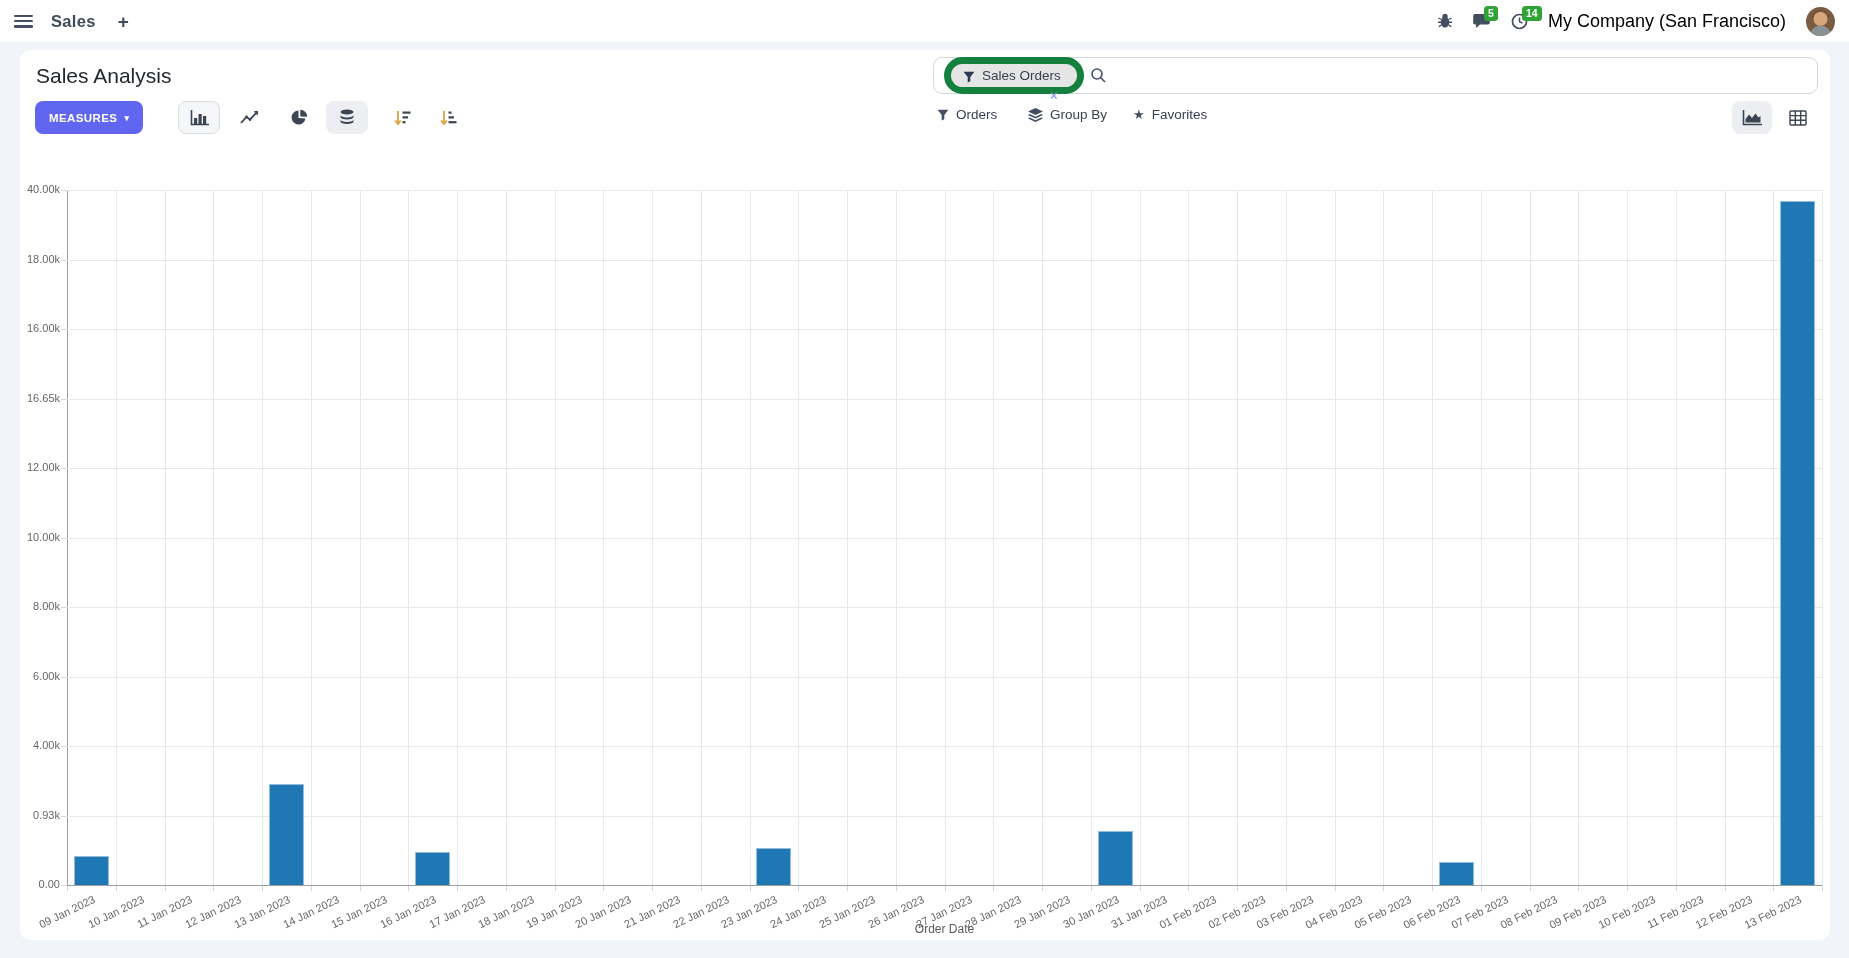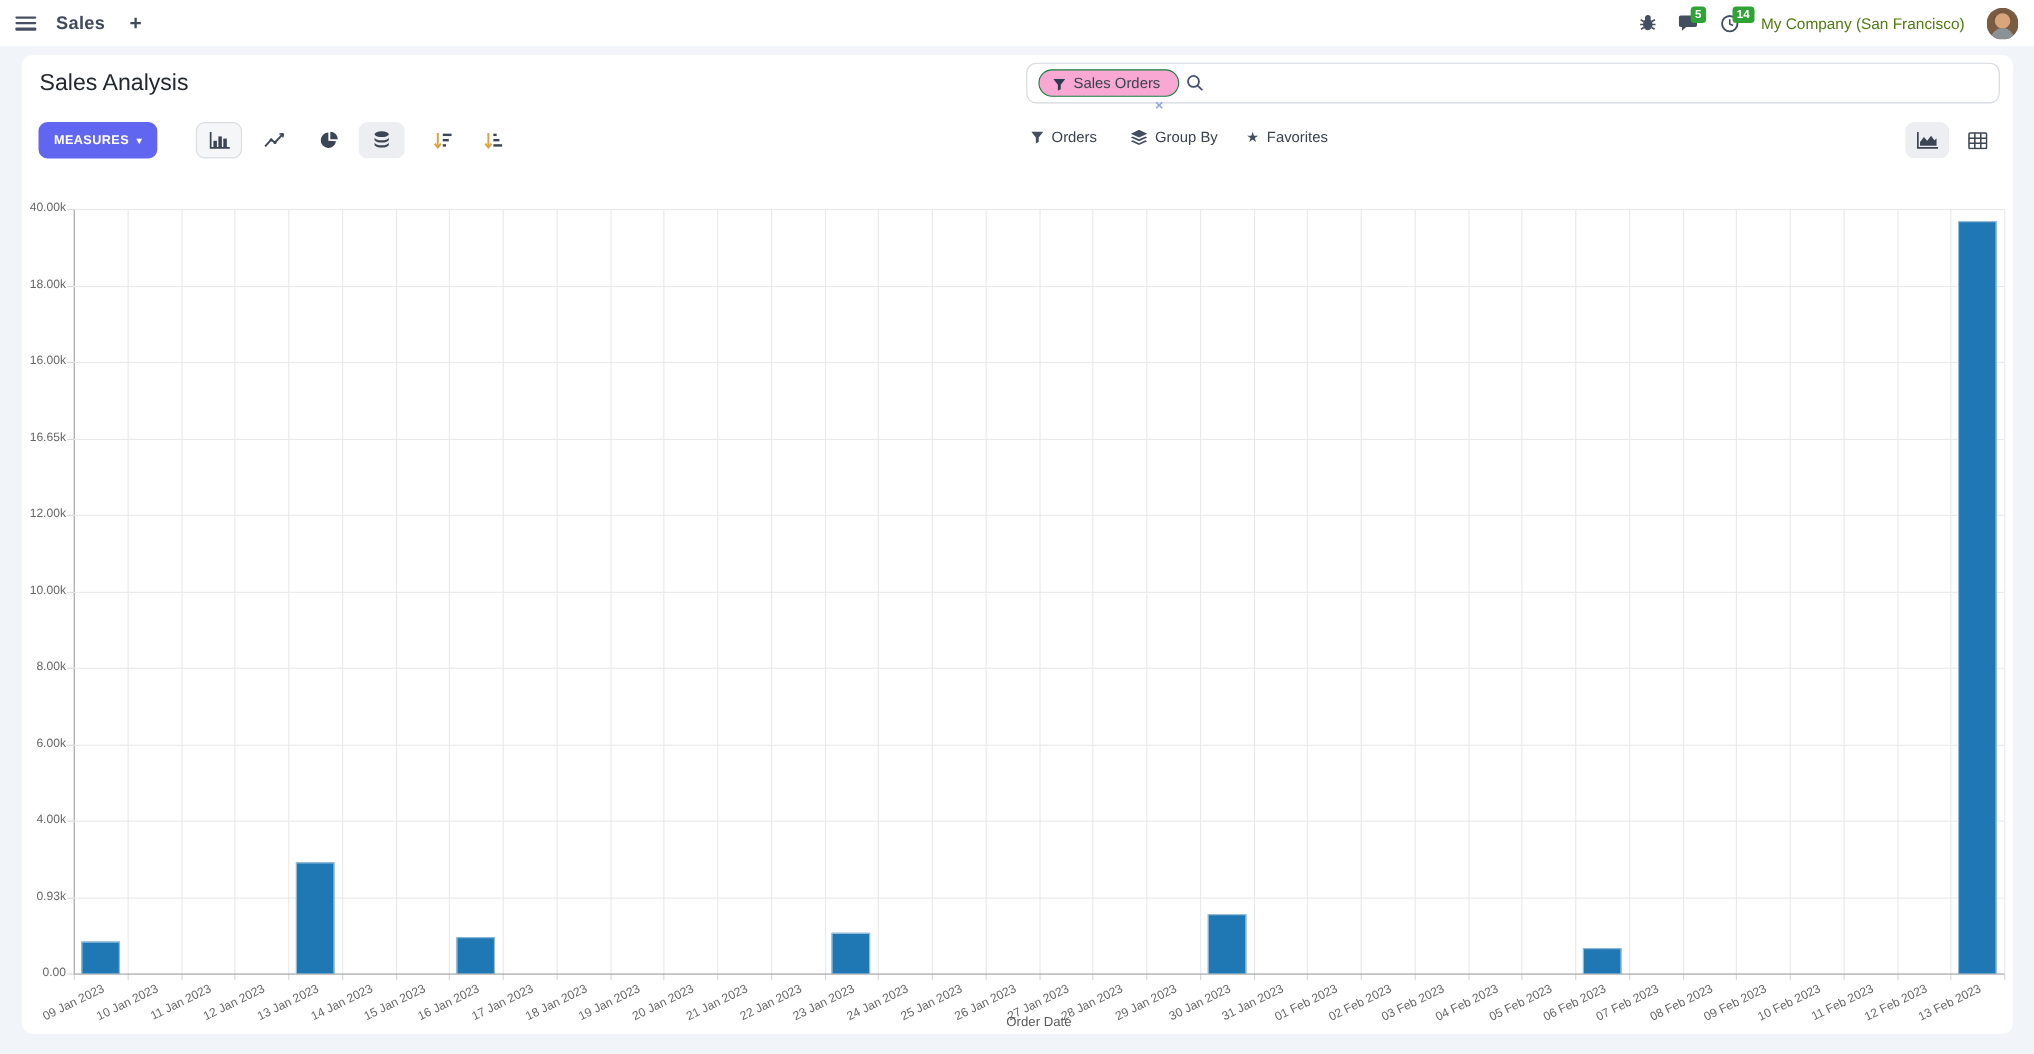--- a/index.html
+++ b/index.html
@@ -11,40 +11,40 @@
     display:flex; align-items:center; justify-content:space-between; padding:0 14px; }
   .nav-left { display:flex; align-items:center; gap:18px; }
   .burger { width:19px; height:13px; display:flex; flex-direction:column; justify-content:space-between; cursor:pointer; }
   .burger span { display:block; height:2.6px; background:#475063; border-radius:1px; }
   .app-name { font-size:16.5px; font-weight:700; color:#404a5c; letter-spacing:.3px; cursor:pointer; }
   .plus { font-size:19px; font-weight:700; color:#404a5c; cursor:pointer; line-height:1; margin-left:4px; }
   .nav-right { display:flex; align-items:center; gap:20px; }
   .nav-ico { position:relative; display:inline-flex; align-items:center; cursor:pointer; }
   .badge { position:absolute; top:-7px; left:11px; background:#2fa336; color:#fff; font-size:10.5px;
     font-weight:700; padding:1px 4px; border-radius:3.5px; line-height:1.25; }
-  .company { font-size:14px; color:#4d7c0f; cursor:pointer; }
+  .company { font-size:18px; color:#000000; cursor:pointer; }
   .avatar { width:29px; height:29px; border-radius:50%; overflow:hidden; cursor:pointer; }
 
   
   .card { position:absolute; left:20px; top:50px; width:1810px; height:890px;
     background:#fff; border-radius:10px; }
 
   
   .page-title { position:absolute; left:16px; top:14px; font-size:21px; font-weight:500; color:#23272e; }
   .searchbox { position:absolute; right:12px; top:7px; width:885px; height:37px; background:#fff;
     border:1px solid #d3d8df; border-radius:9px; display:flex; align-items:center; padding:0 10px; }
-  .facet { display:inline-flex; align-items:flex-end; gap:7px; border:1px solid #15803d; border-radius:999px;
-    padding:4px 16px 4px 12px; font-size:13.5px; color:#39414f; background:#f9a8d4; cursor:pointer; white-space:nowrap; }
+  .facet { display:inline-flex; align-items:flex-end; gap:7px; border:7px solid #15803d; border-radius:999px;
+    padding:4px 16px 4px 12px; font-size:13.5px; color:#39414f; background:#e5e5e5; cursor:pointer; white-space:nowrap; }
   .facet-x { position:absolute; left:116px; top:31px; color:#8fa3e8; font-size:13px; font-weight:700; cursor:pointer; line-height:1; }
   .search-input { flex:1; border:none; outline:none; font-size:13.5px; color:#39414f; margin-left:8px; min-width:0; }
   .search-input::placeholder { color:#ccd1d9; }
   .mag { margin-left:6px; cursor:pointer; display:inline-flex; }
 
   
-  .row2 { position:absolute; left:0; top:61px; width:100%; height:38px; }
+  .row2 { position:absolute; left:0; top:51px; width:100%; height:38px; }
   .measures-btn { position:absolute; left:15px; top:0; height:33px; padding:0 14px; background:#6166f0;
     color:#fff; font-size:11.5px; font-weight:600; letter-spacing:.4px; border:none; border-radius:8px;
     display:inline-flex; align-items:center; gap:7px; cursor:pointer; }
   .caret { font-size:9px; }
   .icon-btn { position:absolute; top:0; height:33px; display:inline-flex; align-items:center; justify-content:center;
     border-radius:8px; cursor:pointer; background:transparent; border:1px solid transparent; }
   .icon-btn.sel-border { background:#f5f6f8; border-color:#d9dde2; }
   .icon-btn.sel-bg { background:#eceef1; }
   .text-btn { position:absolute; top:6px; display:inline-flex; align-items:center; gap:7px; font-size:13.5px;
     color:#39414f; cursor:pointer; white-space:nowrap; }

